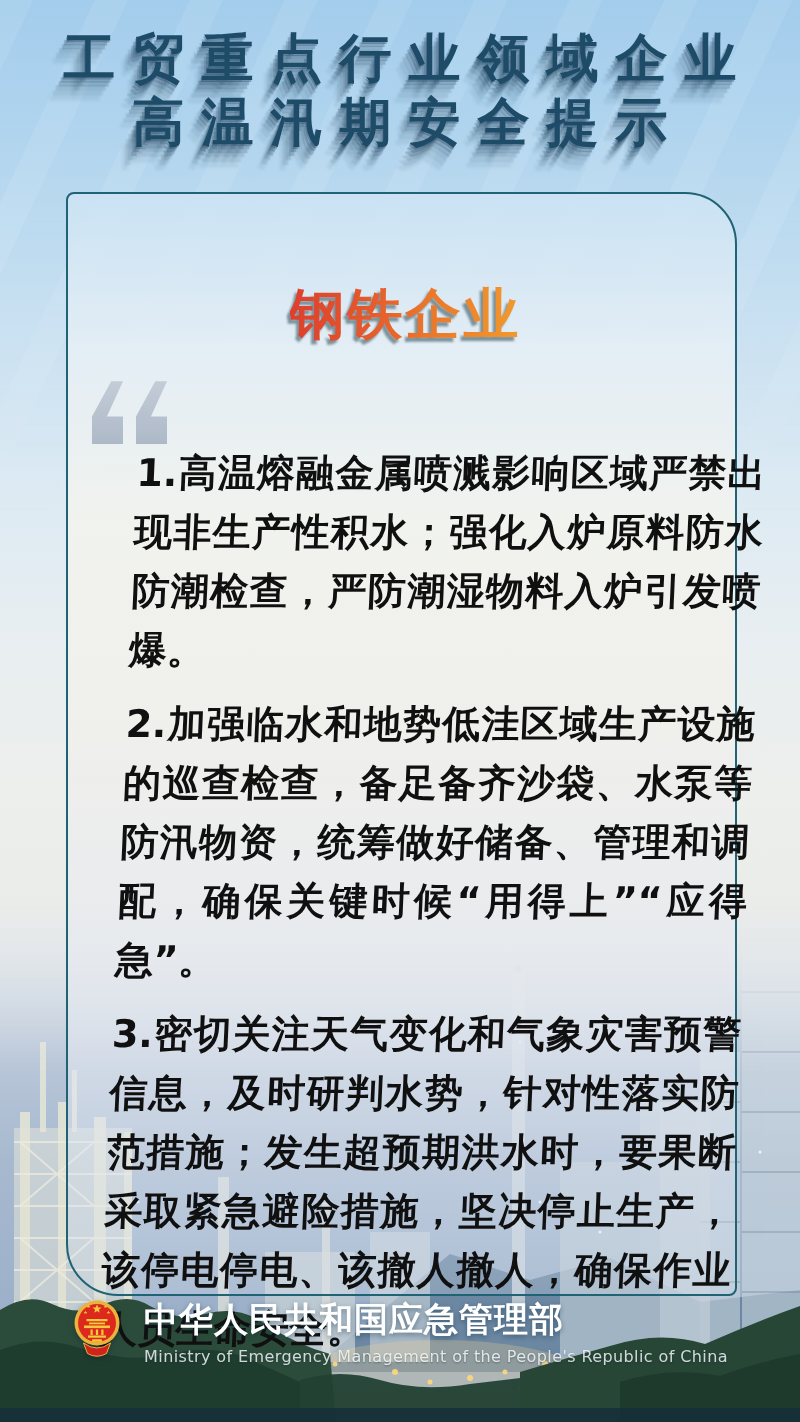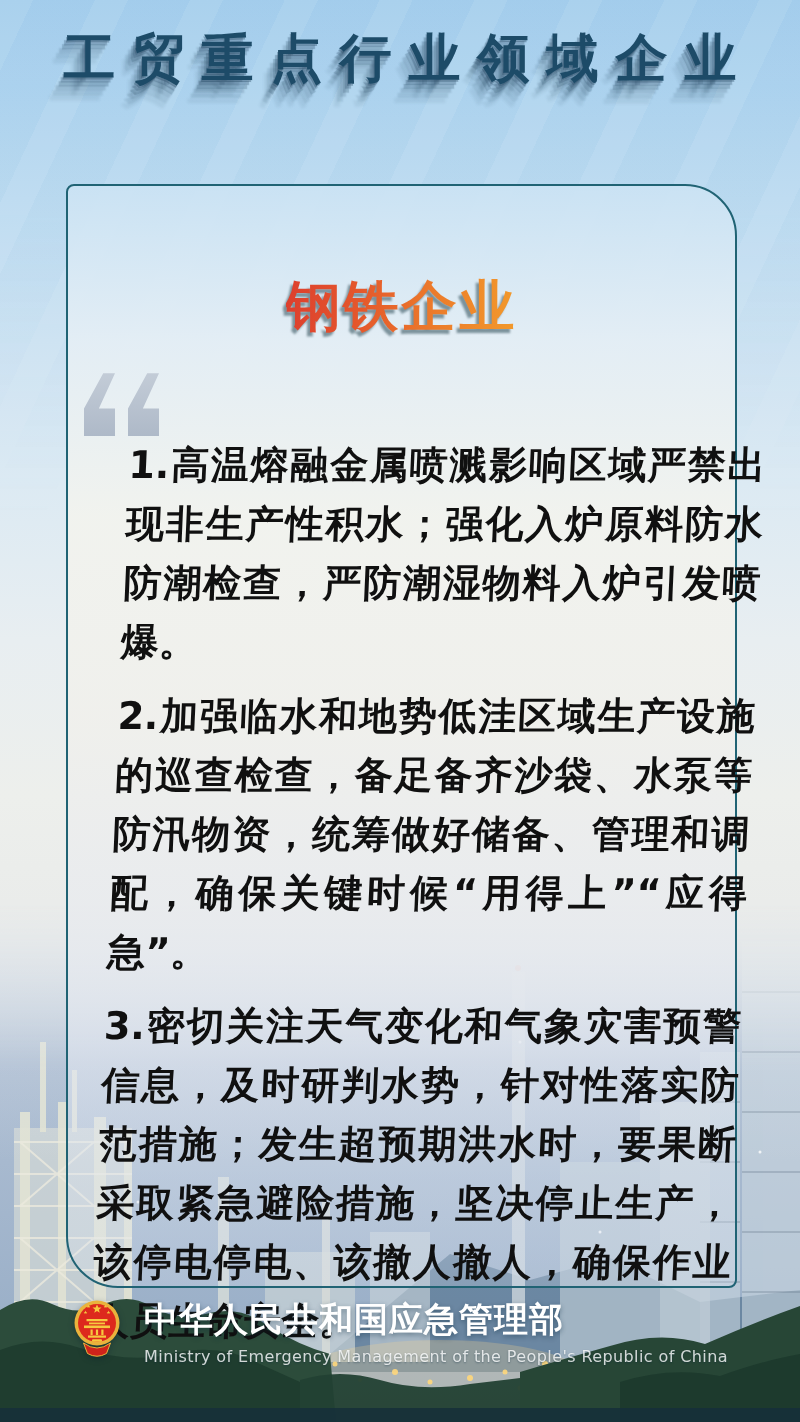--- a/index.html
+++ b/index.html
@@ -31,26 +31,26 @@
   .title-line{font-size:52px;line-height:64px;letter-spacing:17px;padding-left:17px;
     text-shadow:
       -1px 2px 0 rgba(44,76,102,.38),
       -3px 5px 1px rgba(44,76,102,.32),
       -5px 9px 1px rgba(44,76,102,.26),
       -8px 13px 2px rgba(44,76,102,.20),
       -11px 18px 2px rgba(44,76,102,.14),
       -14px 23px 3px rgba(44,76,102,.09);}
 
   
-  .card{position:absolute;left:66px;top:184px;width:671px;height:1104px;box-sizing:border-box;
+  .card{position:absolute;left:66px;top:192px;width:671px;height:1104px;box-sizing:border-box;
     border:2.5px solid #206374;border-radius:8px 52px 8px 52px;
     background:linear-gradient(180deg,
       rgba(203,227,244,.92) 0%,rgba(228,238,245,.95) 14%,rgba(242,243,238,.95) 30%,
       rgba(240,240,236,.92) 48%,rgba(234,236,238,.85) 62%,rgba(226,231,240,.62) 78%,
-      rgba(222,230,242,.38) 90%,rgba(222,230,244,.25) 100%);}
+      rgba(222,230,242,.38) 90%,rgba(222,230,244,.25) 100%);padding-left:8px;}
   .card-heading{margin:88px auto 0;width:max-content;text-align:center;
     font-family:"DejaVu Serif","Liberation Serif",serif;
     font-size:55px;font-weight:900;letter-spacing:3px;line-height:1.15;
     background:linear-gradient(90deg,#dd3f2e 0%,#e4562c 30%,#ec7c2b 65%,#f29a2c 100%);
     -webkit-background-clip:text;background-clip:text;
     color:#e4562c;-webkit-text-fill-color:transparent;
     filter:drop-shadow(-3px 4px 1px rgba(42,72,84,.55));}
   @supports not ((-webkit-background-clip:text) or (background-clip:text)){
     .card-heading{background:none;-webkit-text-fill-color:currentColor;}}
 
@@ -172,20 +172,21 @@
       <path d="M300 520 L300 478 Q340 466 380 478 Q420 490 470 482 L520 476 L520 520 Z" fill="#224033" opacity=".95"></path>
       <path d="M520 520 L520 470 Q560 458 610 444 Q660 428 705 442 Q755 420 800 404 L800 520 Z" fill="#274636"></path>
       <path d="M620 520 L620 480 Q670 464 720 474 Q765 458 800 452 L800 520 Z" fill="#1d3a2d"></path>
       <rect x="0" y="506" width="800" height="14" fill="#16303a" opacity=".9"></rect>
       <rect x="0" y="0" width="800" height="260" fill="url(#haze)"></rect>
     </svg>
   </div>
 
   <header class="main-title">
     <div class="title-line">工贸重点行业领域企业</div>
+    <div class="title-line">高温汛期安全提示</div>
   </header>
 
   <section class="card">
     <h2 class="card-heading">钢铁企业</h2>
     <div class="quote">
       <i></i>
       <i></i>
     </div>
     <div class="tips">
       <p class="tip">1.高温熔融金属喷溅影响区域严禁出现非生产性积水；强化入炉原料防水防潮检查，严防潮湿物料入炉引发喷爆。</p>

